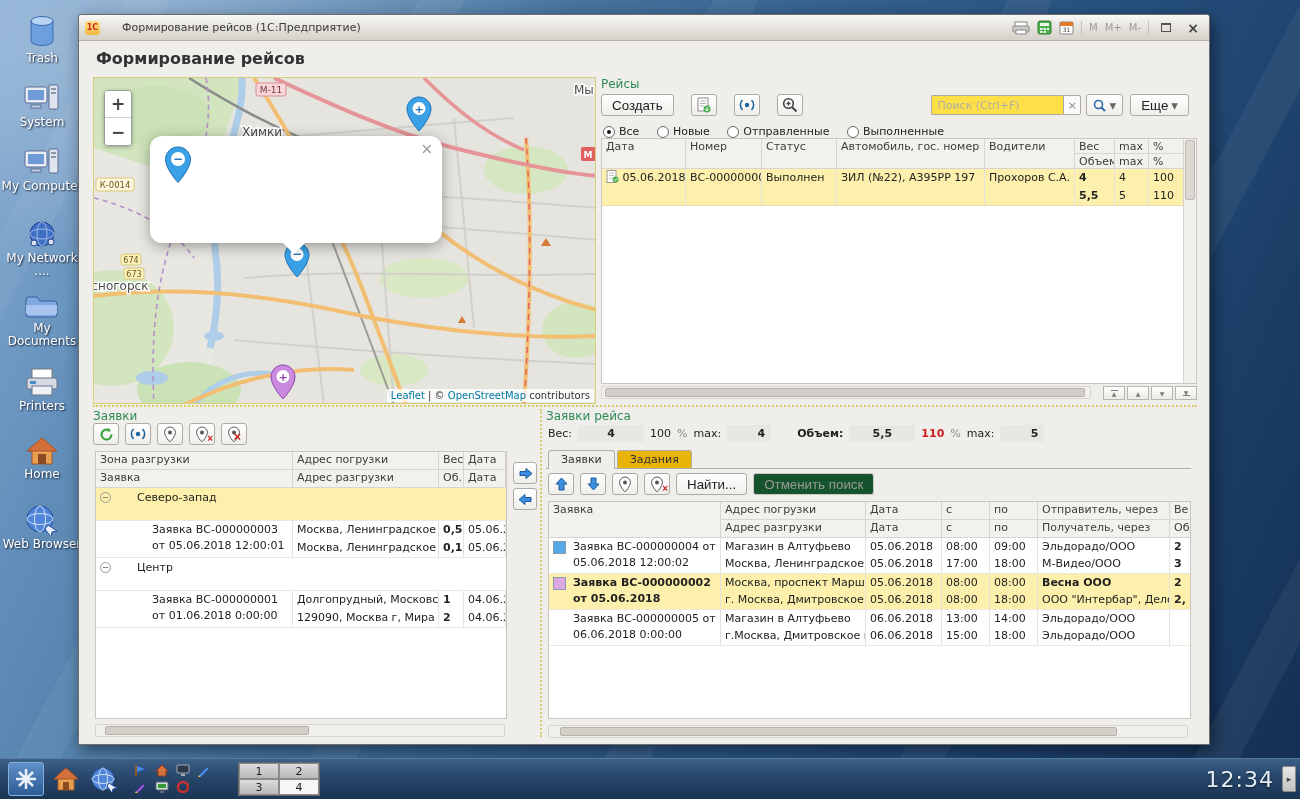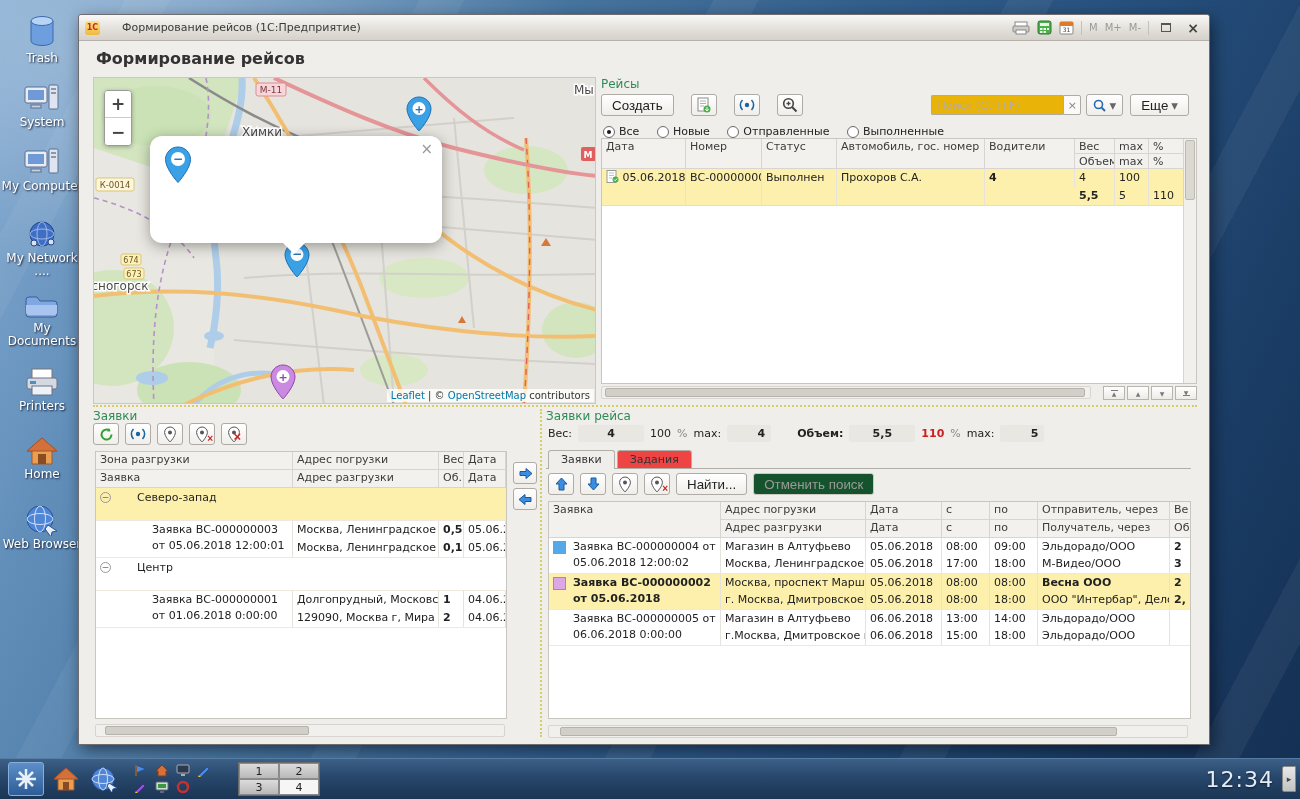--- a/index.html
+++ b/index.html
@@ -52,21 +52,21 @@
   .thead > div { background:#f3f1ee; border-right:1px solid #d8d5d0; border-bottom:1px solid #d8d5d0;
     padding:0 4px; color:#3c3c3c; overflow:hidden; white-space:nowrap; line-height:15px; }
   .cell { border-right:1px solid #e6e3de; padding:0 4px; overflow:hidden; white-space:nowrap; }
   .b { font-weight:bold; }
   .sel-row { background:#fcf0ac; }
 
   
   .trips { position:absolute; left:522px; top:62px; width:596px; height:324px; }
   .trips .toolbar { position:absolute; top:16px; left:0; right:8px; height:24px; display:flex; align-items:center; gap:17px; }
   .search-wrap { margin-left:auto; display:flex; align-items:center; }
-  .search-input { width:132px; height:20px; border:1px solid #aeaba4; border-right:none; border-radius:2px 0 0 2px; padding:0 5px; font-size:11px; color:#444; background:#eab308; font-family:inherit; }
+  .search-input { width:132px; height:20px; border:1px solid #aeaba4; border-right:none; border-radius:2px 0 0 2px; padding:0 5px; font-size:11px; color:#444; background:#fde047; font-family:inherit; }
   .search-input::placeholder { color:#b0ada8; }
   .clear-btn { width:18px; height:20px; border:1px solid #aeaba4; background:#fbfaf8; color:#888; display:flex; align-items:center; justify-content:center; border-radius:0 2px 2px 0; }
   .trips .radios { position:absolute; top:48px; left:2px; }
   .trips-grid { display:grid; grid-template-columns:84px 76px 75px 148px 90px 40px 34px 36px; }
   .trips-tbl { left:0; top:61px; width:596px; height:246px; }
   .trips .thead { grid-template-rows:15px 15px; width:583px; }
   .trips-row { grid-template-rows:18px 18px; width:583px; background:#fcf0ac; border-bottom:1px solid #ece0a8; line-height:18px; }
   .vscroll { position:absolute; right:0; top:0; width:13px; height:100%; background:#f2f0ec; border-left:1px solid #d8d5d0; }
   .vscroll .thumb { margin:1px; height:60px; background:#dbd8d2; border:1px solid #bdbab4; border-radius:2px; }
   .hscroll { position:absolute; height:13px; background:#f2f0ec; border:1px solid #d8d5d0; border-radius:2px; }
@@ -98,21 +98,21 @@
   .transfer .btn { width:24px; height:22px; padding:0; }
 
   
   .treq { position:absolute; left:467px; top:394px; width:645px; height:330px; }
   .stats { position:absolute; top:14px; left:2px; display:flex; align-items:center; gap:6px; height:20px; }
   .sbox { background:#e9e7e2; border-radius:2px; padding:2px 6px; font-weight:bold; min-width:66px; text-align:center; }
   .sbox.narrow { min-width:44px; text-align:right; }
   .spct { color:#8a8a8a; }
   .red { color:#cc2020; font-weight:bold; }
   .tabbar { position:absolute; top:40px; left:0; right:0; height:20px; border-bottom:1px solid #b2afa8; display:flex; align-items:flex-end; gap:2px; padding-left:2px; }
-  .tab { padding:2px 12px 2px; border:1px solid #b2afa8; border-bottom:none; border-radius:3px 3px 0 0; background:#ef4444; color:#333; }
+  .tab { padding:2px 12px 2px; border:1px solid #b2afa8; border-bottom:none; border-radius:3px 3px 0 0; background:#eab308; color:#333; }
   .tab.active { background:#f0eeea; margin-bottom:-1px; padding-bottom:3px; }
   .treq .toolbar { position:absolute; top:64px; left:2px; display:flex; gap:6px; align-items:center; }
   .tr-grid { display:grid; grid-template-columns:172px 145px 76px 48px 48px 132px 24px; }
   .tr-tbl { left:2px; top:92px; width:643px; height:218px; }
   .treq .thead { grid-template-rows:18px 18px; }
   .tr-row { grid-template-rows:17px 18px; border-bottom:1px solid #eee9dc; line-height:17px; }
   .tr-name { grid-row:1/3; grid-column:1; position:relative; padding-left:24px !important; white-space:normal !important; line-height:16px; padding-top:1px; }
   .marker-sq { position:absolute; left:4px; top:3px; width:13px; height:13px; border:1px solid #8899aa; }
 
   
@@ -441,20 +441,21 @@
           <svg width="13" height="13" style="vertical-align:-2px">
                 <rect x="1" y="0.5" width="9" height="12" fill="#fff" stroke="#9a9a9a"></rect>
                 <path d="M3 3 h5 M3 5.5 h5 M3 8 h3" stroke="#c0c0c0"></path>
                 <circle cx="9.5" cy="9.5" r="3" fill="#4cae4c"></circle>
                 <path d="M8 9.5 l1.2 1.2 2-2.2" stroke="#fff" fill="none"></path>
               </svg>
           <span>05.06.2018</span>
         </div>
         <div class="cell" style="grid-row:1/3">ВС-000000001</div>
         <div class="cell" style="grid-row:1/3">Выполнен</div>
+        <div class="cell" style="grid-row:1/3">ЗИЛ (№22), А395РР 197</div>
         <div class="cell" style="grid-row:1/3">Прохоров С.А.</div>
         <div class="cell b">4</div>
         <div class="cell">4</div>
         <div class="cell">100</div>
         <div class="cell b" style="grid-row:2; grid-column:6">5,5</div>
         <div class="cell" style="grid-row:2; grid-column:7">5</div>
         <div class="cell" style="grid-row:2; grid-column:8">110</div>
       </div>
       <div class="vscroll">
             <div class="thumb"></div>

